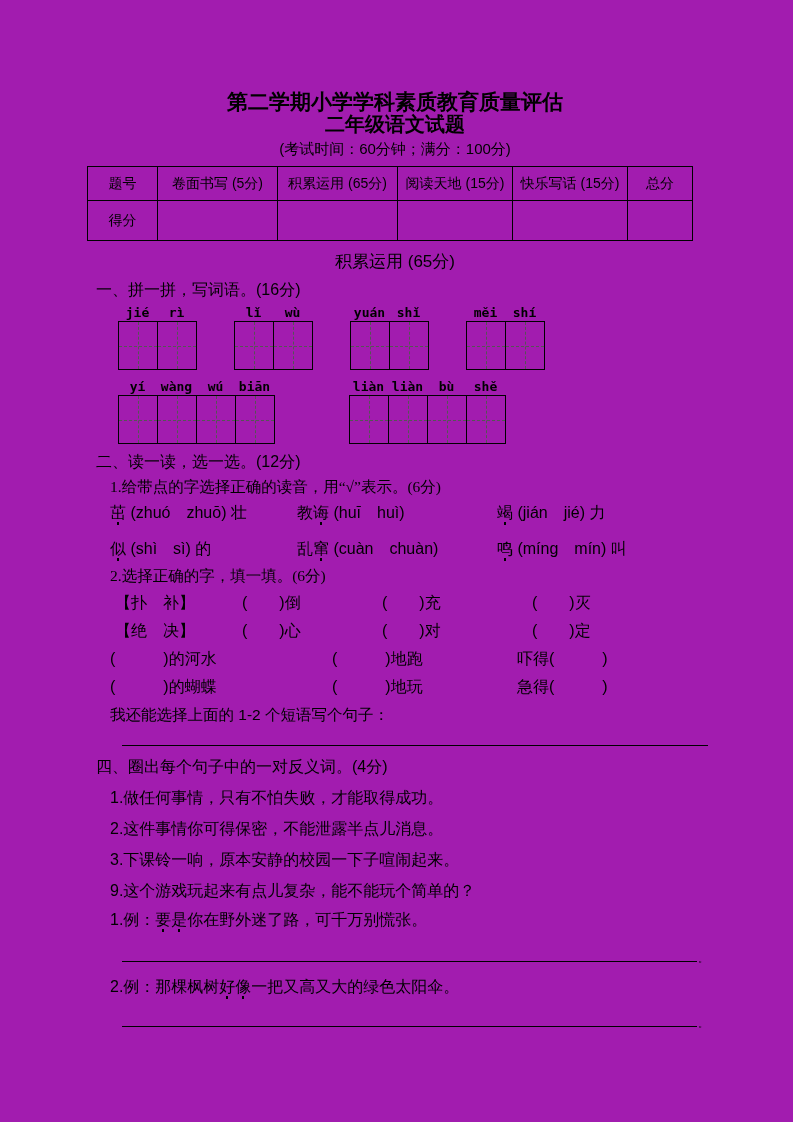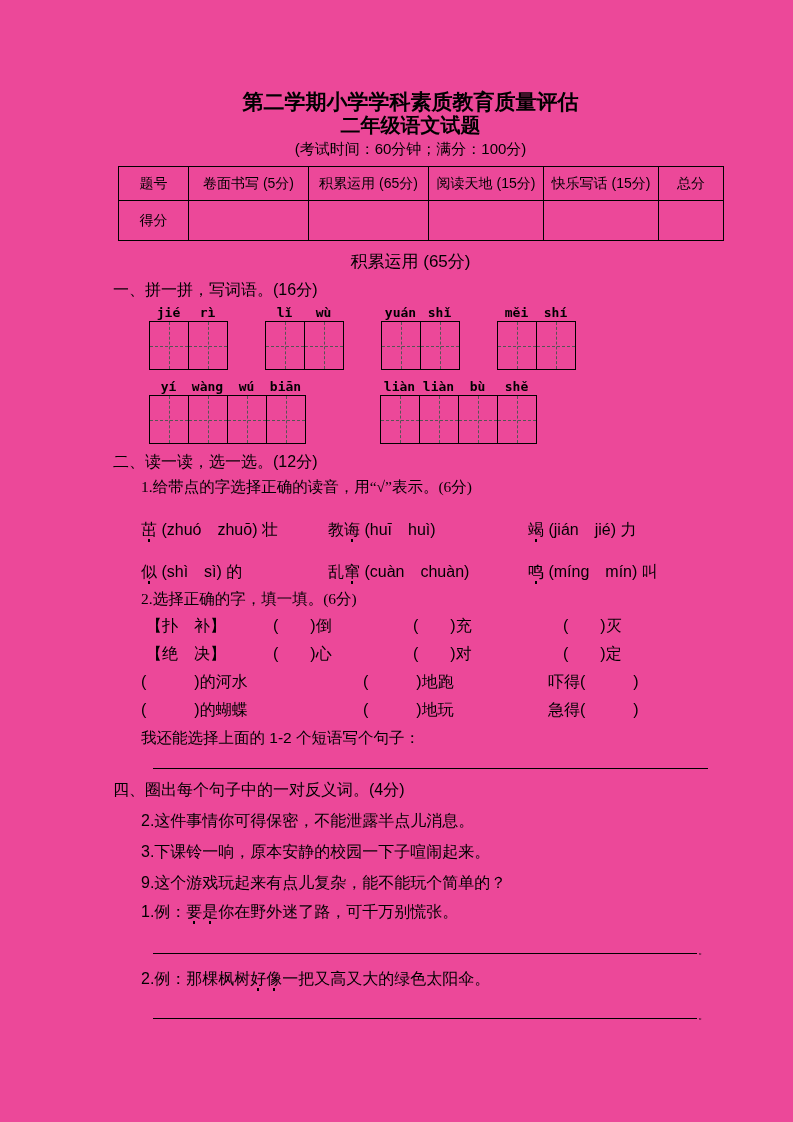--- a/index.html
+++ b/index.html
@@ -6,57 +6,57 @@
   body {
     width:793px; height:1122px;
     color:#000;
     font-family:"Liberation Sans","DejaVu Sans",sans-serif;
     font-size:15px;
     position:relative;
   }
   .page {
     box-sizing:border-box;
     width:793px; height:1122px;
-    padding:90px 85px 20px 113px;
-    background:#ec4899;
+    padding:90px 85px 20px 82px;
+    background:#a21caf;
   }
   .title1 { text-align:center; font-weight:bold; font-size:21px; line-height:24px; }
-  .title2 { text-align:center; font-weight:bold; font-size:20px; line-height:23px; }
+  .title2 { text-align:center; font-weight:bold; font-size:20px; line-height:23px;font-family:Liberation Mono, monospace; }
   .exam-info { text-align:center; font-size:15px; line-height:19px; margin-top:2px; }
 
   table.score-table {
     border-collapse:collapse; table-layout:fixed;
     width:605px; margin-left:5px; margin-top:8px;
   }
   table.score-table td {
     border:1.5px solid #000; text-align:center;
     font-size:14px; padding:0; overflow:hidden; white-space:nowrap;
   }
   table.score-table tr.hdr td { height:33px; }
   table.score-table tr.scr td { height:39px; }
 
   .part-header { text-align:center; font-size:17px; margin-top:10px; line-height:21px; }
 
-  .q-heading { font-size:16px; margin-top:8px; line-height:20px; }
+  .q-heading { font-size:16px; margin-top:8px; line-height:20px;margin-left:14px; }
   .sub-heading { padding-left:28px; margin-top:5px; font-size:15.5px; line-height:19px;font-family:Liberation Serif, serif; }
 
   .grid-row { display:flex; padding-left:36px; margin-top:5px;font-weight:bold; }
   .grid-row.r1 { gap:37px; }
   .grid-row.r2 { gap:74px; margin-top:9px; }
   .pinyin-row { display:flex; font-family:"DejaVu Sans Mono",monospace; font-size:13px; line-height:16px; }
   .pinyin-row span { width:39px; text-align:center; display:inline-block; }
   .tzg-grid { display:flex; border:1.5px solid #000; width:max-content; }
   .tzg-cell { width:38px; height:47px; position:relative; border-right:1.5px solid #000; }
   .tzg-cell:last-child { border-right:none; }
   .tzg-cell::before { content:""; position:absolute; left:50%; top:0; height:100%; border-left:1px dashed #555; }
   .tzg-cell::after  { content:""; position:absolute; top:50%; left:0; width:100%; border-top:1px dashed #555; }
 
   .pron-grid {
     display:grid; grid-template-columns:187px 200px auto;
-    padding-left:28px; margin-top:22px; row-gap:18px; font-size:16px; line-height:24px;
+    padding-left:28px; margin-top:5px; row-gap:12px; font-size:16px; line-height:24px;
   }
   .dotted {
     background-image:radial-gradient(circle, #000 1.3px, transparent 1.5px);
     background-size:1em 5px; background-repeat:repeat-x; background-position:0 100%;
     padding-bottom:5px;
   }
   .fill-row {
     display:grid; grid-template-columns:127px 140px 150px auto;
     padding-left:33px; margin-top:7px; font-size:16px; line-height:21px;
   }
@@ -235,20 +235,21 @@
       <span>(　　　)的蝴蝶</span>
       <span>(　　　)地玩</span>
       <span>急得(　　　)</span>
     </div>
     <div class="prompt">我还能选择上面的 1-2 个短语写个句子：</div>
     <div class="write-line q3-line"></div>
   </section>
 
   <section>
     <div class="q-heading" style="margin-top:11px">四、圈出每个句子中的一对反义词。(4分)</div>
+    <div class="sentence">1.做任何事情，只有不怕失败，才能取得成功。</div>
     <div class="sentence">2.这件事情你可得保密，不能泄露半点儿消息。</div>
     <div class="sentence">3.下课铃一响，原本安静的校园一下子喧闹起来。</div>
     <div class="sentence">9.这个游戏玩起来有点儿复杂，能不能玩个简单的？</div>
   </section>
 
   <section>
 
     <div class="ex-sentence">
       <span>1.例：</span><span class="dotted">要是</span><span>你在野外迷了路，可千万别慌张。</span>
     </div>

